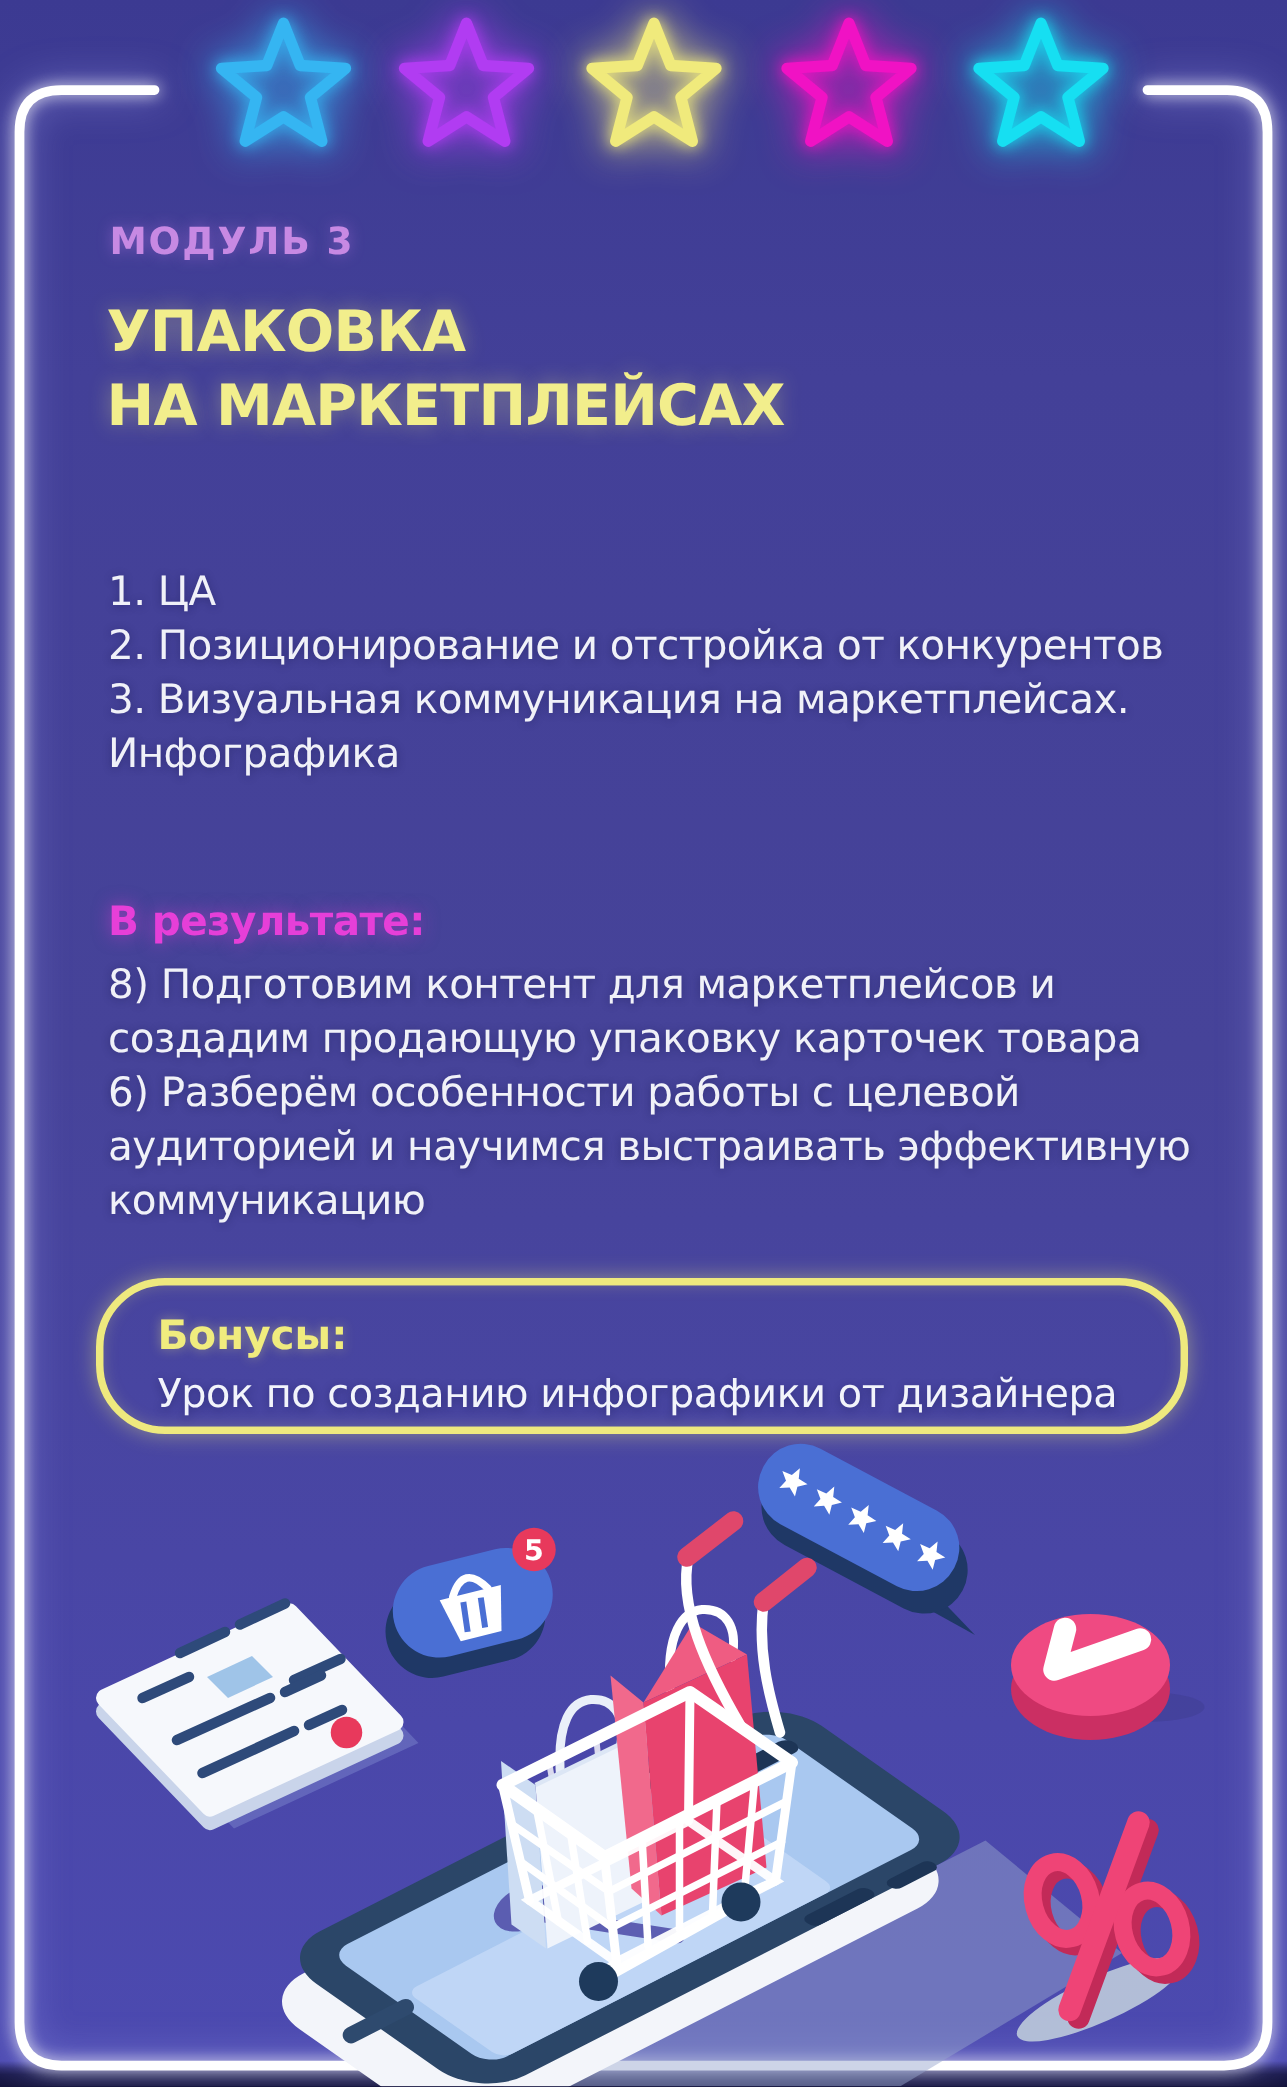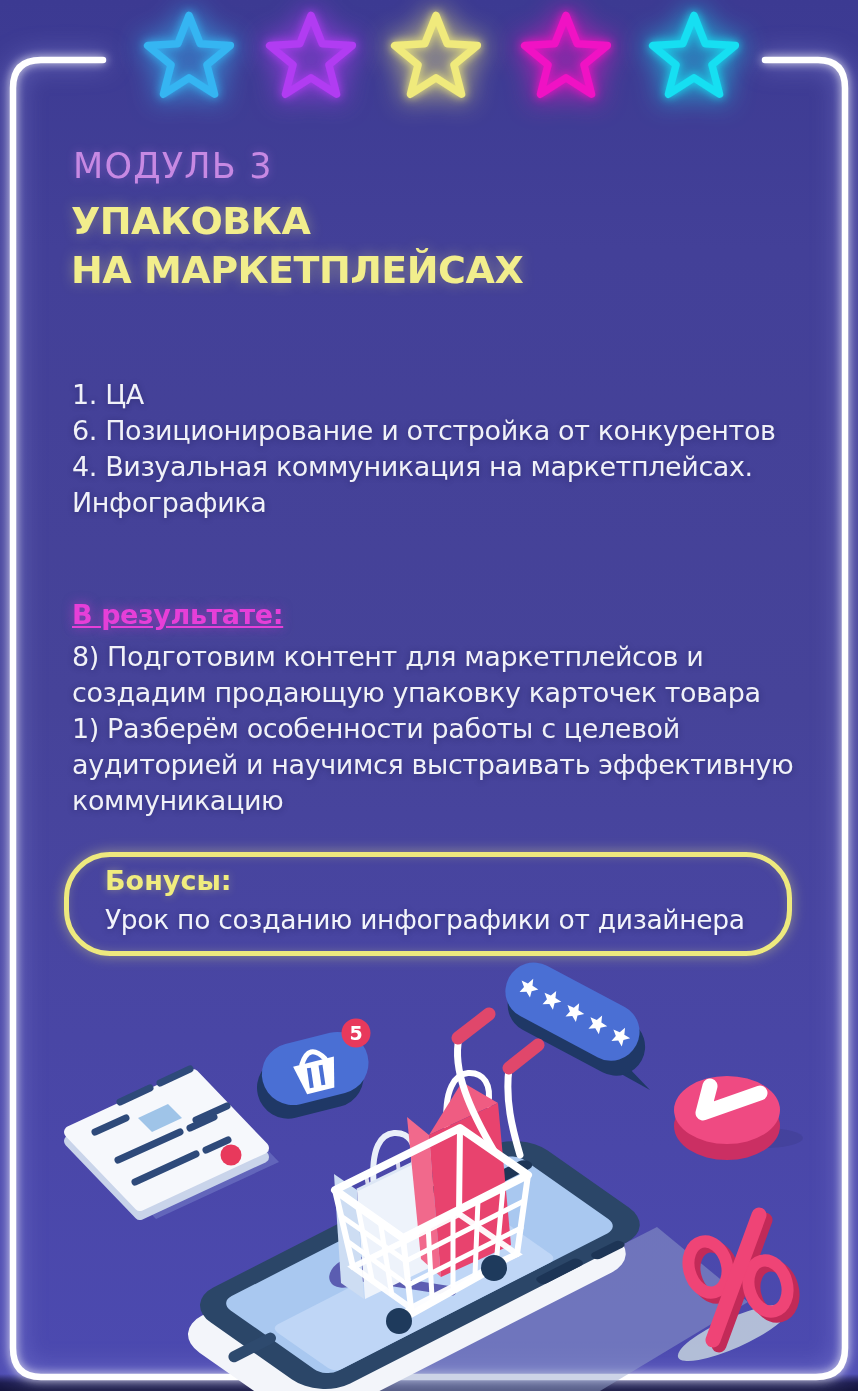--- a/index.html
+++ b/index.html
@@ -22,45 +22,44 @@
   }
   
   .star{position:absolute;top:7px;width:104px;height:104px;z-index:2;}
   .star path{
     fill:none;stroke:var(--c);stroke-width:8;stroke-linejoin:round;
   }
   .star{filter:drop-shadow(0 0 5px var(--c)) drop-shadow(0 0 14px var(--c));}
   
   .module-label{
     position:absolute;left:73px;top:146px;z-index:3;
-    color:#c789e3;font-size:35px;font-weight:400;letter-spacing:1.2px;
+    color:#c789e3;font-size:25px;font-weight:700;letter-spacing:1.2px;
     text-shadow:0 0 10px rgba(190,120,230,.45);
   }
   .title{
     position:absolute;left:71px;top:197px;width:740px;z-index:3;
     color:#f2ee8c;font-size:38px;font-weight:800;line-height:49px;letter-spacing:-0.5px;
     text-shadow:0 0 14px rgba(240,235,130,.38);
   }
   .program,.results{
     position:absolute;left:72px;width:762px;z-index:3;
     color:#f0f1f8;font-size:27px;line-height:36px;letter-spacing:-0.4px;
     text-shadow:0 1px 6px rgba(20,20,70,.4);
   }
   .program{top:377px;}
   .results{top:597px;}
   .results-heading{
     color:#e63fd8;font-weight:700;
     text-shadow:0 0 12px rgba(230,60,215,.55);
     margin-bottom:6px;
-    text-decoration:underline;
   }
   .bonus-box{
     position:absolute;left:64px;top:852px;width:728px;height:104px;z-index:3;
     box-sizing:border-box;border:5px solid #eee97e;border-radius:46px;
-    padding:7px 36px 0 36px;
+    padding:17px 36px 0 36px;
     box-shadow:0 0 14px rgba(238,233,126,.45), inset 0 0 10px rgba(238,233,126,.22);
   }
   .bonus-heading{
     color:#f0ec7e;font-size:27px;font-weight:700;line-height:34px;
     text-shadow:0 0 8px rgba(240,236,126,.4);
   }
   .bonus-text{
     color:#f2f4fb;font-size:26.5px;line-height:34px;margin-top:5px;letter-spacing:-0.3px;
     text-shadow:0 1px 6px rgba(20,20,70,.4);
   }
@@ -92,28 +91,28 @@
   </svg>
 
   <div class="module-label">МОДУЛЬ 3</div>
   <div class="title">
     <div>УПАКОВКА</div>
     <div>НА МАРКЕТПЛЕЙСАХ</div>
   </div>
 
   <div class="program">
     <div>1. ЦА</div>
-    <div>6. Позиционирование и отстройка от конкурентов</div>
-    <div>4. Визуальная коммуникация на маркетплейсах. Инфографика</div>
+    <div>2. Позиционирование и отстройка от конкурентов</div>
+    <div>3. Визуальная коммуникация на маркетплейсах. Инфографика</div>
   </div>
 
   <div class="results">
     <div class="results-heading">В результате:</div>
     <div>8) Подготовим контент для маркетплейсов и создадим продающую упаковку карточек товара</div>
-    <div>1) Разберём особенности работы с целевой аудиторией и научимся выстраивать эффективную коммуникацию</div>
+    <div>6) Разберём особенности работы с целевой аудиторией и научимся выстраивать эффективную коммуникацию</div>
   </div>
 
   <div class="bonus-box">
     <div class="bonus-heading">Бонусы:</div>
     <div class="bonus-text">Урок по созданию инфографики от дизайнера</div>
   </div>
 
   <svg class="illustration" width="858" height="441" viewBox="0 0 858 441" style="overflow:hidden">
     <defs>
       <path id="star-s" d="M0,-10 L2.6,-3.5 L9.5,-3 L4.3,1.6 L5.9,8.1 L0,4.5 L-5.9,8.1 L-4.3,1.6 L-9.5,-3 L-2.6,-3.5 Z"></path>

